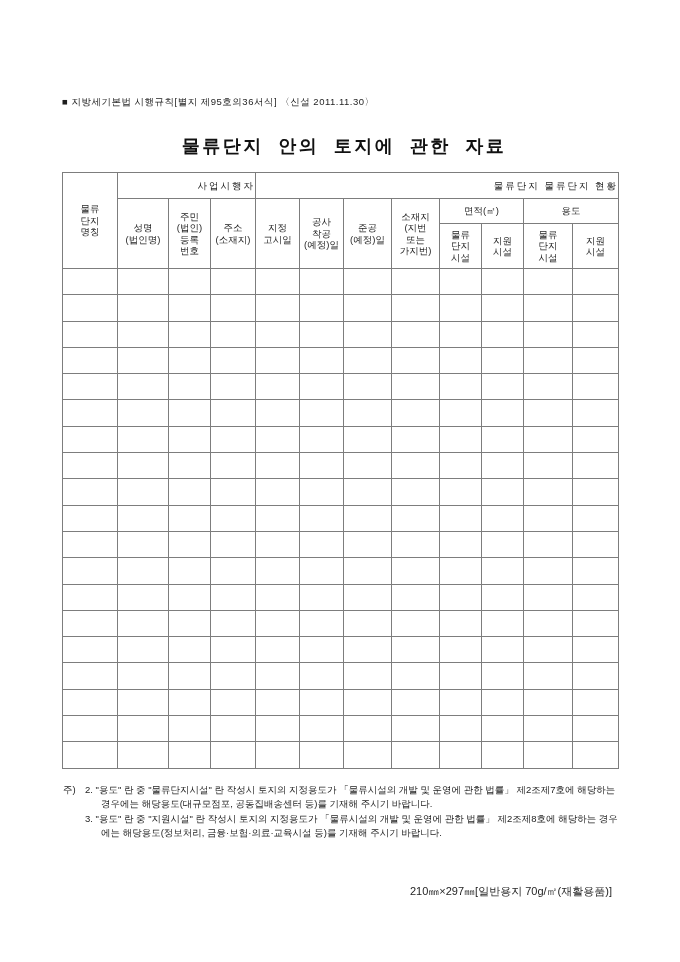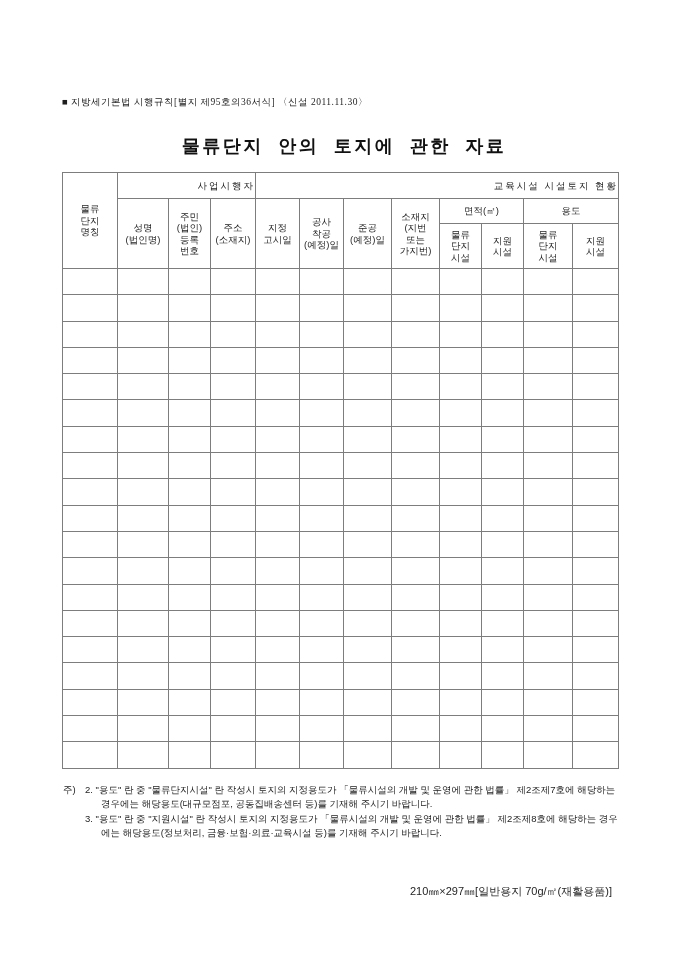--- a/index.html
+++ b/index.html
@@ -7,21 +7,20 @@
   body {
     width: 680px; height: 962px;
     position: relative;
     font-family: "Liberation Sans", "DejaVu Sans", sans-serif;
     color: #222222;
   }
   .top-note {
     position: absolute; left: 62px; top: 96px;
     font-size: 9.5px; letter-spacing: 0.5px; color: #1e1e1e;
     white-space: nowrap;
-    font-family: Liberation Serif, serif;
   }
   .page-title {
     position: absolute; left: 4px; top: 134px; width: 680px;
     text-align: center; font-size: 18px; font-weight: bold;
     letter-spacing: 2.5px; word-spacing: 7px; color: #111111;
   }
   table.form-table {
     position: absolute; left: 62px; top: 172px;
     width: 556px; border-collapse: collapse; table-layout: fixed;
   }
@@ -73,21 +72,21 @@
       <col style="width:42px">
       <col style="width:49px">
       <col style="width:46px">
   </colgroup>
   <thead>
     <tr class="r1">
       <th rowspan="3">물류
 단지
 명칭</th>
       <th colspan="3" class="group">사업시행자</th>
-      <th colspan="8" class="group">교육시설 시설토지 현황</th>
+      <th colspan="8" class="group">물류단지 물류단지 현황</th>
     </tr>
     <tr class="r2">
       <th rowspan="2">성명
 (법인명)</th>
       <th rowspan="2">주민
 (법인)
 등록
 번호</th>
       <th rowspan="2">주소
 (소재지)</th>

